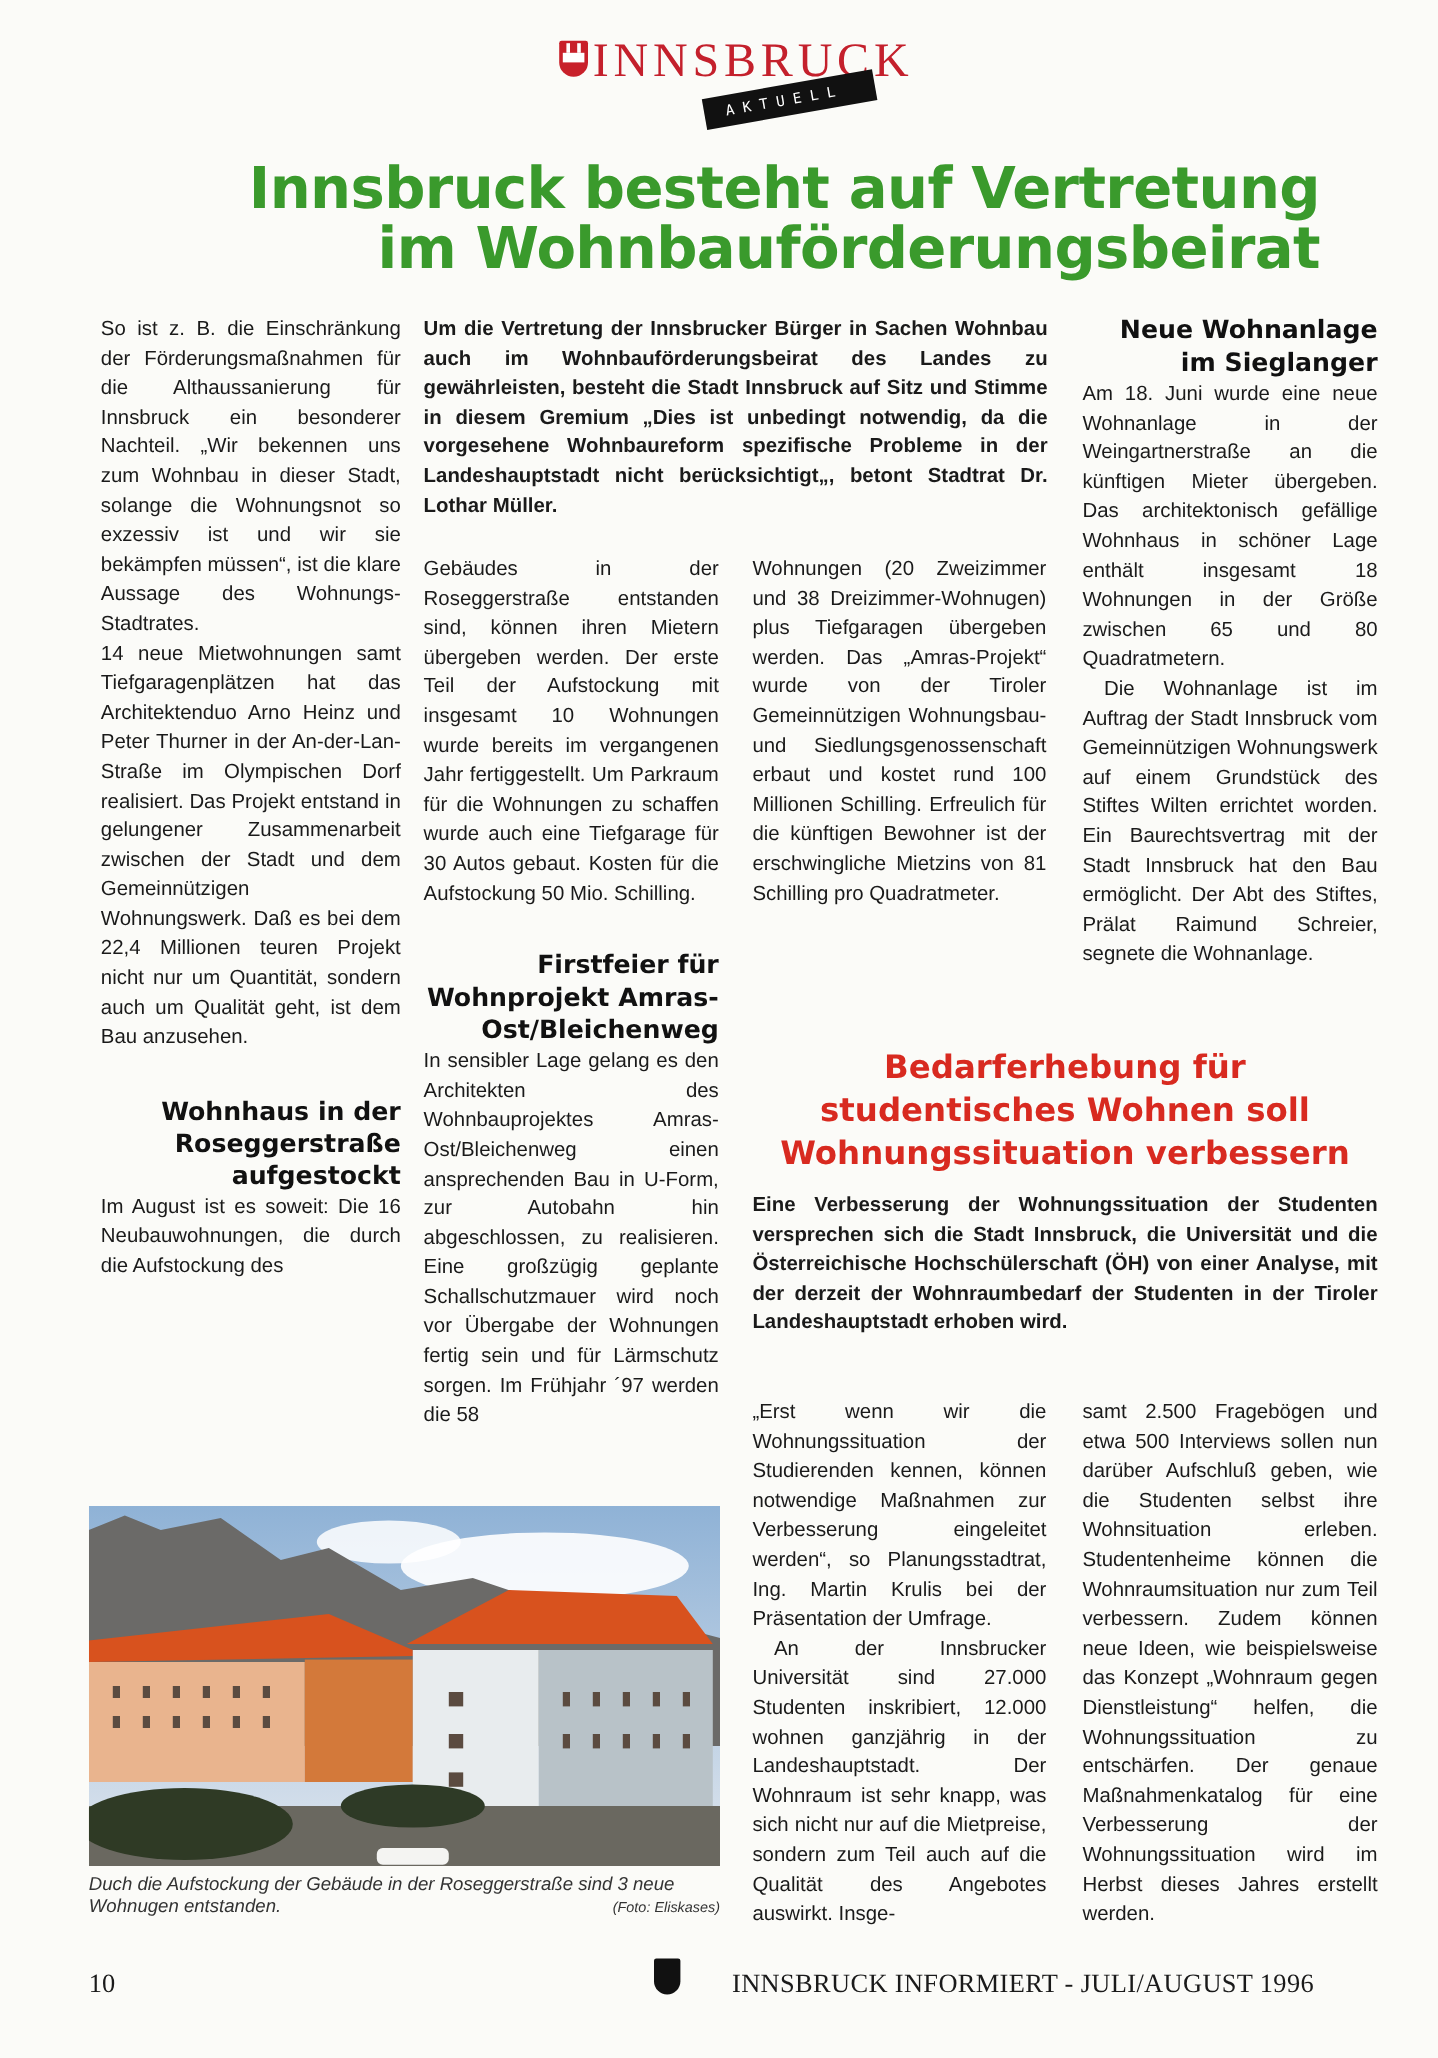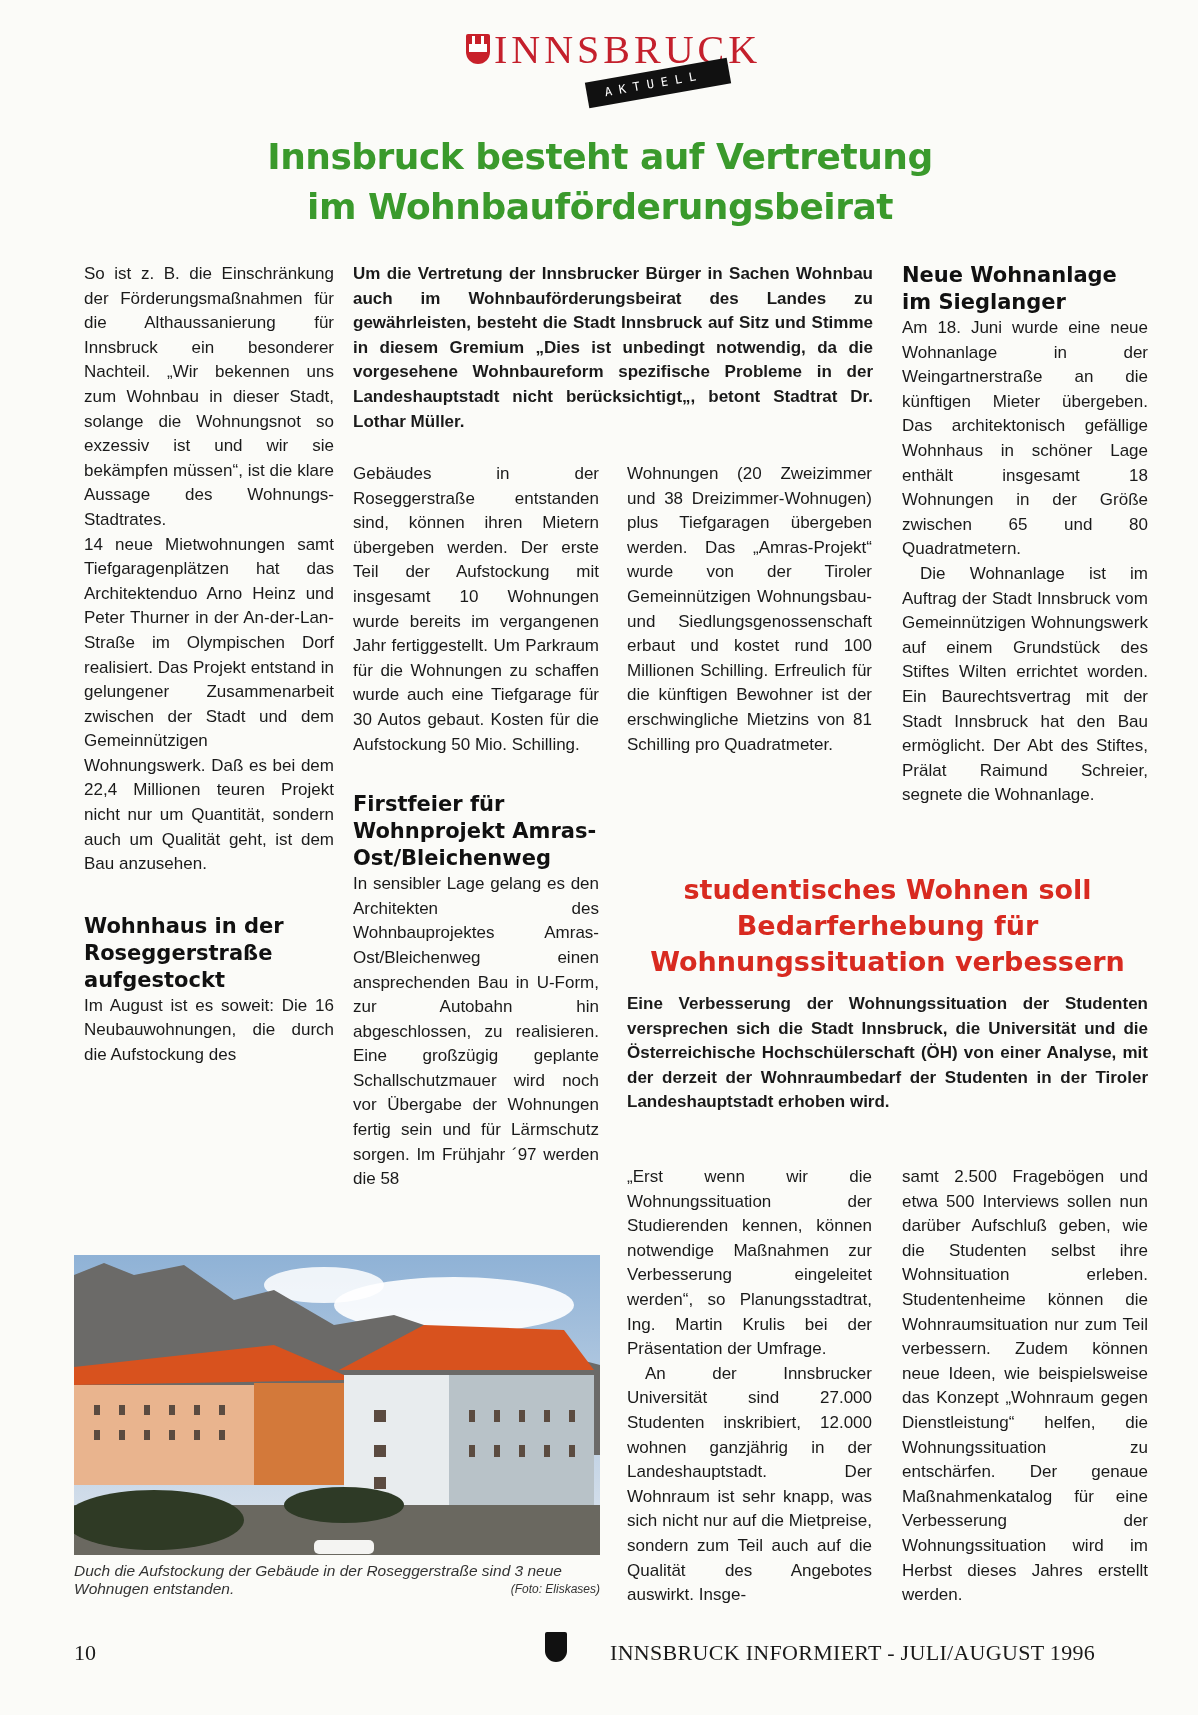--- a/index.html
+++ b/index.html
@@ -4,25 +4,25 @@
 <style>
   html,body{margin:0;padding:0;}
   body{width:1198px;height:1715px;background:#fbfbf8;position:relative;overflow:hidden;font-family:"Liberation Sans",sans-serif;color:#1a1a1a;}
   .abs{position:absolute;}
   .masthead{left:462px;top:28px;width:320px;height:80px;text-align:center;}
   .crest{position:absolute;left:4px;top:6px;width:24px;height:30px;background:#c8202a;border-radius:2px 2px 12px 12px;overflow:hidden;}
   .crest::before{content:"";position:absolute;left:3px;top:10px;width:18px;height:8px;background:#fff;}
   .crest::after{content:"";position:absolute;left:6px;top:2px;width:12px;height:8px;border-left:3px solid #fff;border-right:3px solid #fff;box-sizing:border-box;}
   .mast-title{position:absolute;left:32px;top:0;font-family:"Liberation Serif",serif;font-size:40px;letter-spacing:4px;color:#c4202c;line-height:44px;}
   .aktuell{position:absolute;left:124px;top:42px;background:#111;color:#fff;font-size:12px;letter-spacing:7px;padding:6px 26px 6px 18px;transform:rotate(-10deg);font-family:"DejaVu Sans Mono",monospace;}
-  .main-title{left:100px;top:132px;width:1000px;text-align:center;font-family:"DejaVu Sans",sans-serif;font-weight:bold;color:#3a9a2c;font-size:36px;line-height:50px;letter-spacing:-0.5px;}
+  .main-title{left:100px;top:132px;width:1000px;text-align:right;font-family:"DejaVu Sans",sans-serif;font-weight:bold;color:#3a9a2c;font-size:48px;line-height:50px;letter-spacing:-0.5px;}
   .col{font-size:17px;line-height:24.6px;text-align:justify;hyphens:manual;}
   .col p{margin:0;}
   .col p.indent{text-indent:18px;}
-  .sub{font-family:"DejaVu Sans",sans-serif;font-weight:bold;text-align:left;font-size:21px;line-height:27px;color:#111;margin:0;}
+  .sub{font-family:"DejaVu Sans",sans-serif;font-weight:bold;text-align:right;font-size:21px;line-height:27px;color:#111;margin:0;}
   .lead{font-weight:bold;font-size:17px;line-height:24.6px;text-align:justify;}
   .red-title{font-family:"DejaVu Sans",sans-serif;font-weight:bold;color:#d82a20;text-align:center;font-size:27px;line-height:36px;}
   .photo{left:74px;top:1255px;width:526px;height:300px;overflow:hidden;}
   .caption{left:74px;top:1562px;width:526px;font-style:italic;font-size:15.5px;line-height:18px;color:#333;}
   .caption .credit{float:right;font-size:12px;}
   .footer-page{left:74px;top:1640px;font-family:"Liberation Serif",serif;font-size:22px;}
   .footer-crest{left:545px;top:1632px;width:22px;height:30px;background:#111;border-radius:2px 2px 11px 11px;}
   .footer-text{left:610px;top:1640px;font-family:"Liberation Serif",serif;font-size:22px;letter-spacing:0.3px;}
 </style>
 </head>
@@ -58,22 +58,22 @@
   <p>Wohnungen (20 Zweizimmer und 38 Dreizimmer-Wohnugen) plus Tiefgaragen übergeben werden. Das „Amras-Projekt“ wurde von der Tiroler Gemeinnützigen Wohnungsbau- und Siedlungsgenossenschaft erbaut und kostet rund 100 Millionen Schilling. Erfreulich für die künftigen Bewohner ist der erschwingliche Mietzins von 81 Schilling pro Quadratmeter.</p>
 </div>
 
 <div class="abs col" style="left:902px;top:262px;width:246px;">
   <h3 class="sub">Neue Wohnanlage im Sieglanger</h3>
   <p>Am 18. Juni wurde eine neue Wohnanlage in der Weingartnerstraße an die künftigen Mieter übergeben. Das architektonisch gefällige Wohnhaus in schöner Lage enthält insgesamt 18 Wohnungen in der Größe zwischen 65 und 80 Quadratmetern.</p>
   <p class="indent">Die Wohnanlage ist im Auftrag der Stadt Innsbruck vom Gemeinnützigen Wohnungswerk auf einem Grundstück des Stiftes Wilten errichtet worden. Ein Baurechtsvertrag mit der Stadt Innsbruck hat den Bau ermöglicht. Der Abt des Stiftes, Prälat Raimund Schreier, segnete die Wohnanlage.</p>
 </div>
 
 <div class="abs red-title" style="left:627px;top:872px;width:521px;">
+  <div>Bedarferhebung für</div>
   <div>studentisches Wohnen soll</div>
-  <div>Bedarferhebung für</div>
   <div>Wohnungssituation verbessern</div>
 </div>
 <div class="abs lead" style="left:627px;top:992px;width:521px;">Eine Verbesserung der Wohnungssituation der Studenten versprechen sich die Stadt Innsbruck, die Universität und die Österreichische Hochschülerschaft (ÖH) von einer Analyse, mit der derzeit der Wohnraumbedarf der Studenten in der Tiroler Landeshauptstadt erhoben wird.</div>
 
 <div class="abs col" style="left:627px;top:1165px;width:245px;">
   <p>„Erst wenn wir die Wohnungssituation der Studierenden kennen, können notwendige Maßnahmen zur Verbesserung eingeleitet werden“, so Planungsstadtrat, Ing. Martin Krulis bei der Präsentation der Umfrage.</p>
   <p class="indent">An der Innsbrucker Universität sind 27.000 Studenten inskribiert, 12.000 wohnen ganzjährig in der Landeshauptstadt. Der Wohnraum ist sehr knapp, was sich nicht nur auf die Mietpreise, sondern zum Teil auch auf die Qualität des Angebotes auswirkt. Insge-</p>
 </div>
 <div class="abs col" style="left:902px;top:1165px;width:246px;">
   <p>samt 2.500 Fragebögen und etwa 500 Interviews sollen nun darüber Aufschluß geben, wie die Studenten selbst ihre Wohnsituation erleben. Studentenheime können die Wohnraumsituation nur zum Teil verbessern. Zudem können neue Ideen, wie beispielsweise das Konzept „Wohnraum gegen Dienstleistung“ helfen, die Wohnungssituation zu entschärfen. Der genaue Maßnahmenkatalog für eine Verbesserung der Wohnungssituation wird im Herbst dieses Jahres erstellt werden.</p>

